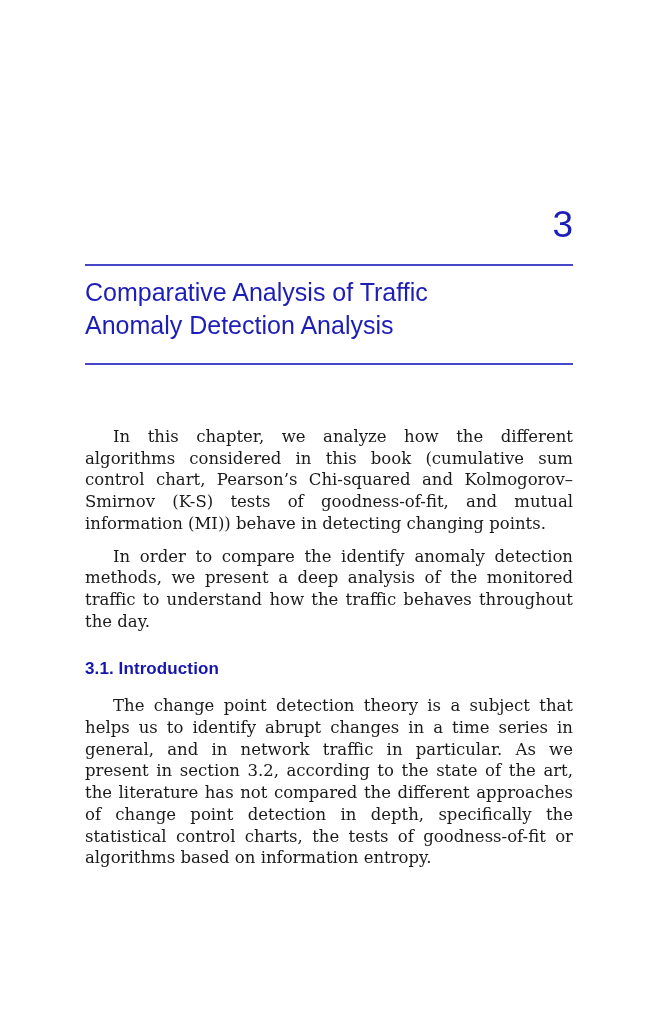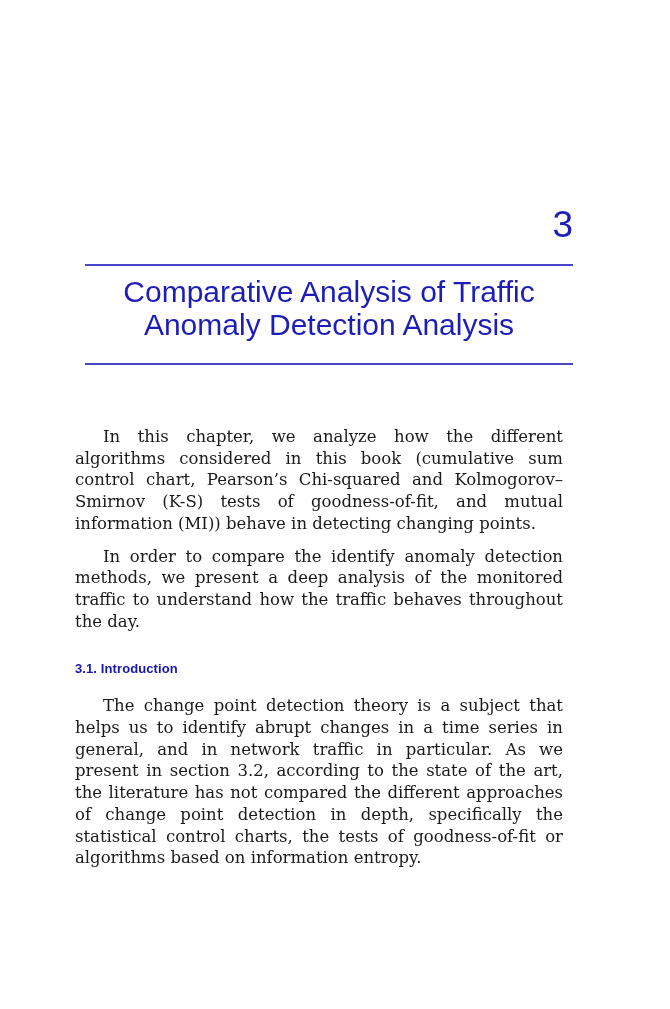--- a/index.html
+++ b/index.html
@@ -34,45 +34,45 @@
     height: 2px;
     background: #4646c8;
   }
   .rule-top { top: 264px; }
   .rule-bottom { top: 363px; }
   .chapter-title {
     position: absolute;
     left: 85px;
     top: 276px;
     width: 488px;
-    text-align: center;
+    text-align: left;
     font-family: "Liberation Sans", sans-serif;
-    font-size: 30px;
+    font-size: 25px;
     line-height: 32.5px;
     font-weight: 400;
     color: #1d1db8;
   }
   .body-text {
     position: absolute;
-    left: 75px;
+    left: 85px;
     top: 426px;
     width: 488px;
     font-size: 16.5px;
     line-height: 21.7px;
     color: #1a1a1a;
     text-align: justify;
   }
   .body-text p {
     margin: 0 0 11px 0;
     text-indent: 28px;
   }
   .section-heading {
     margin: 26px 0 15px 0;
     font-family: "Liberation Sans", sans-serif;
-    font-size: 13px;
+    font-size: 17px;
     line-height: 22px;
     font-weight: bold;
     color: #1616ae;
     letter-spacing: 0.1px;
   }
 </style>
 </head>
 <body>
 
 <div class="page">

